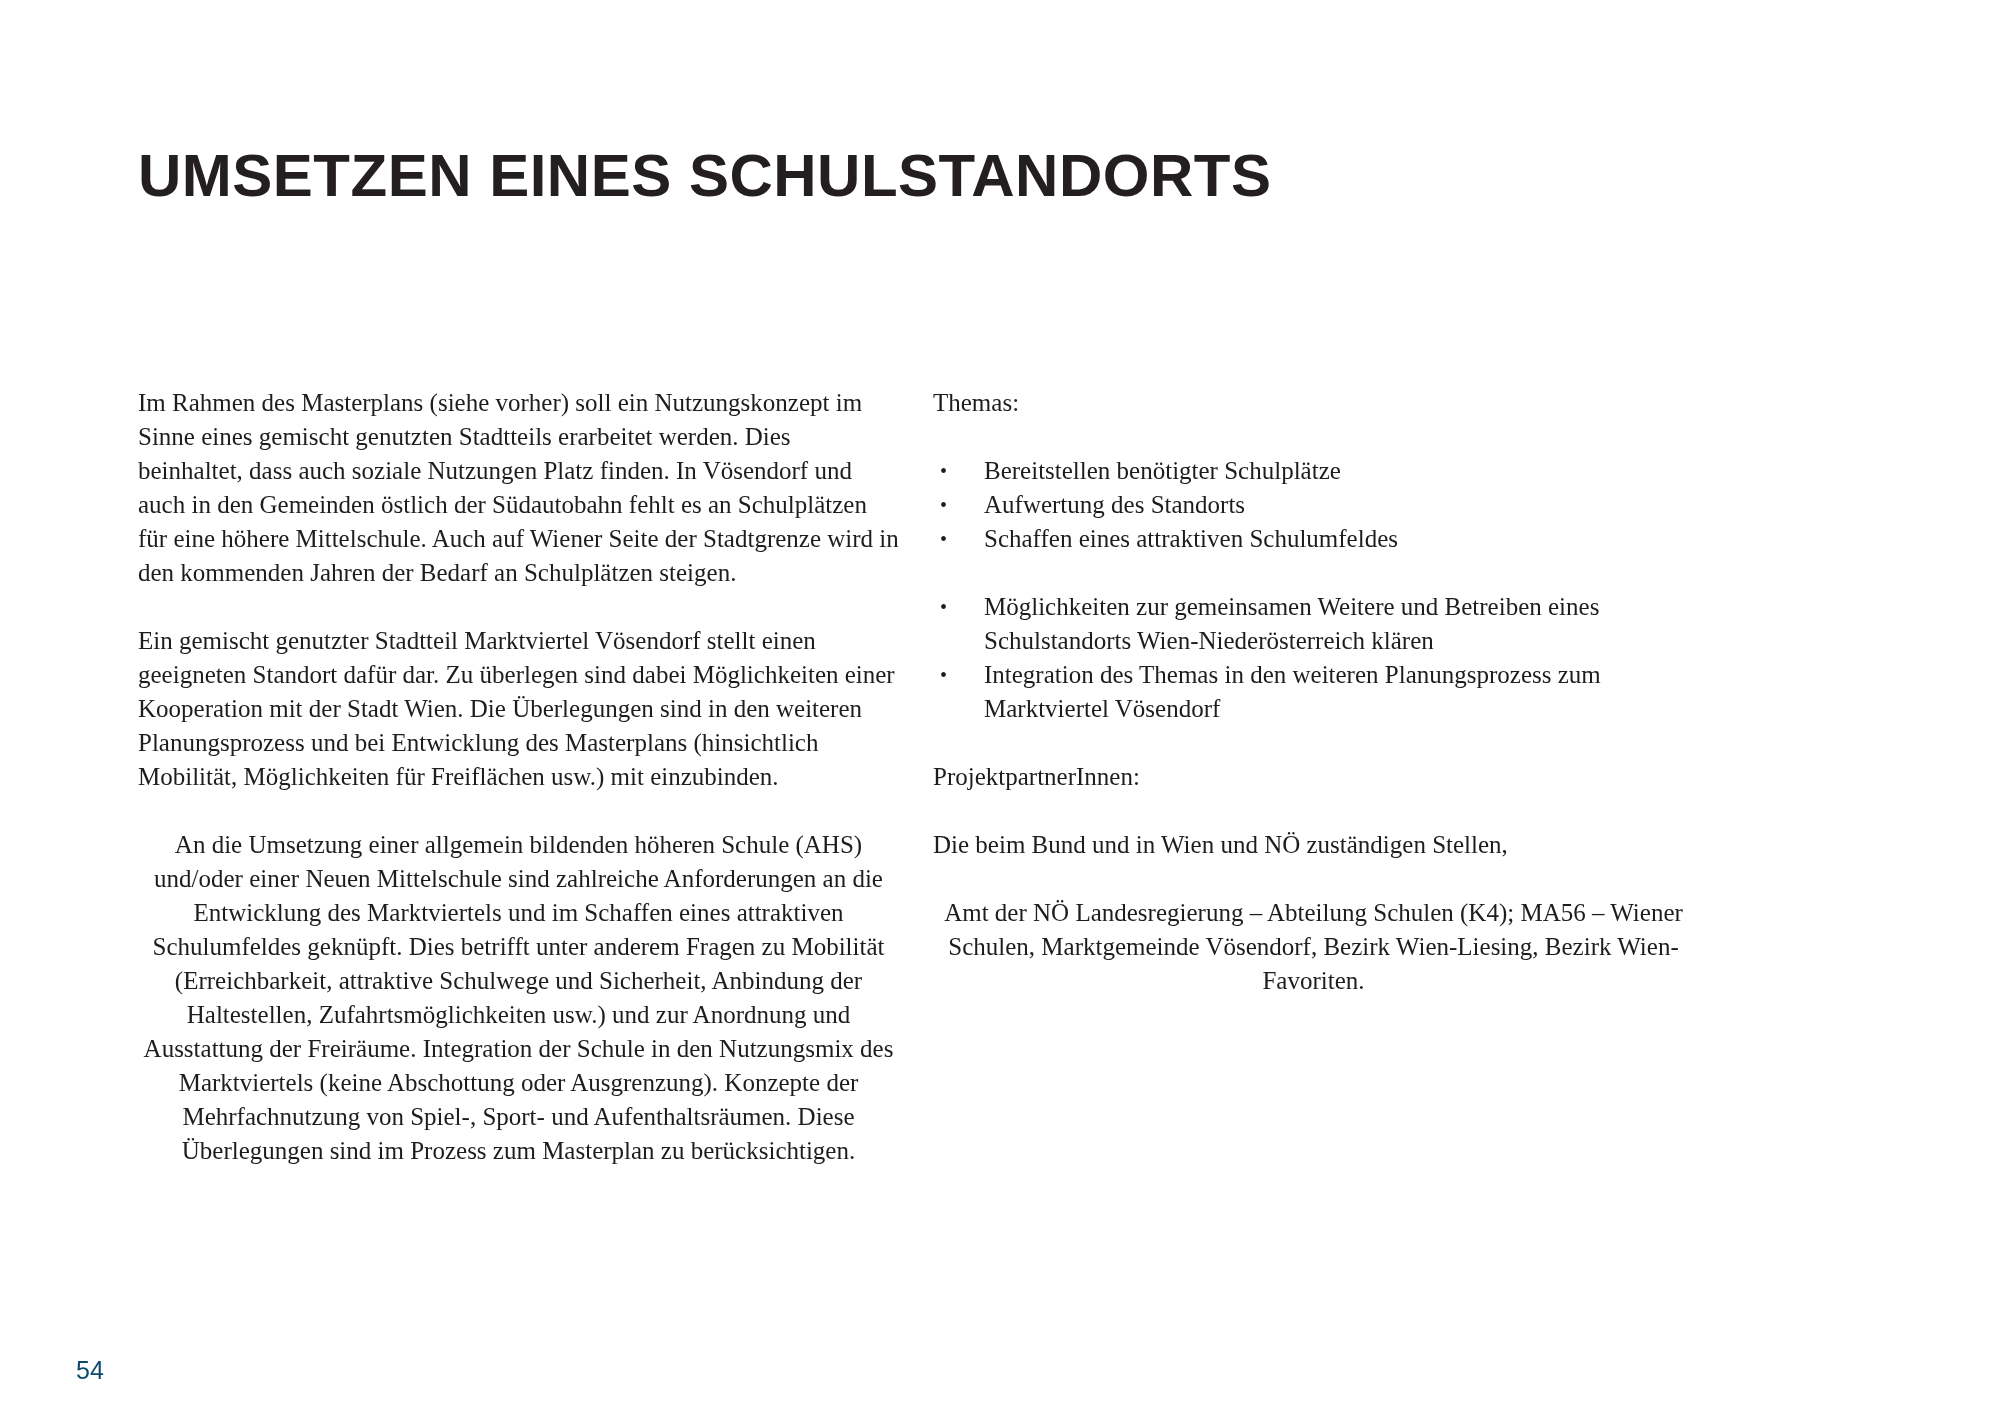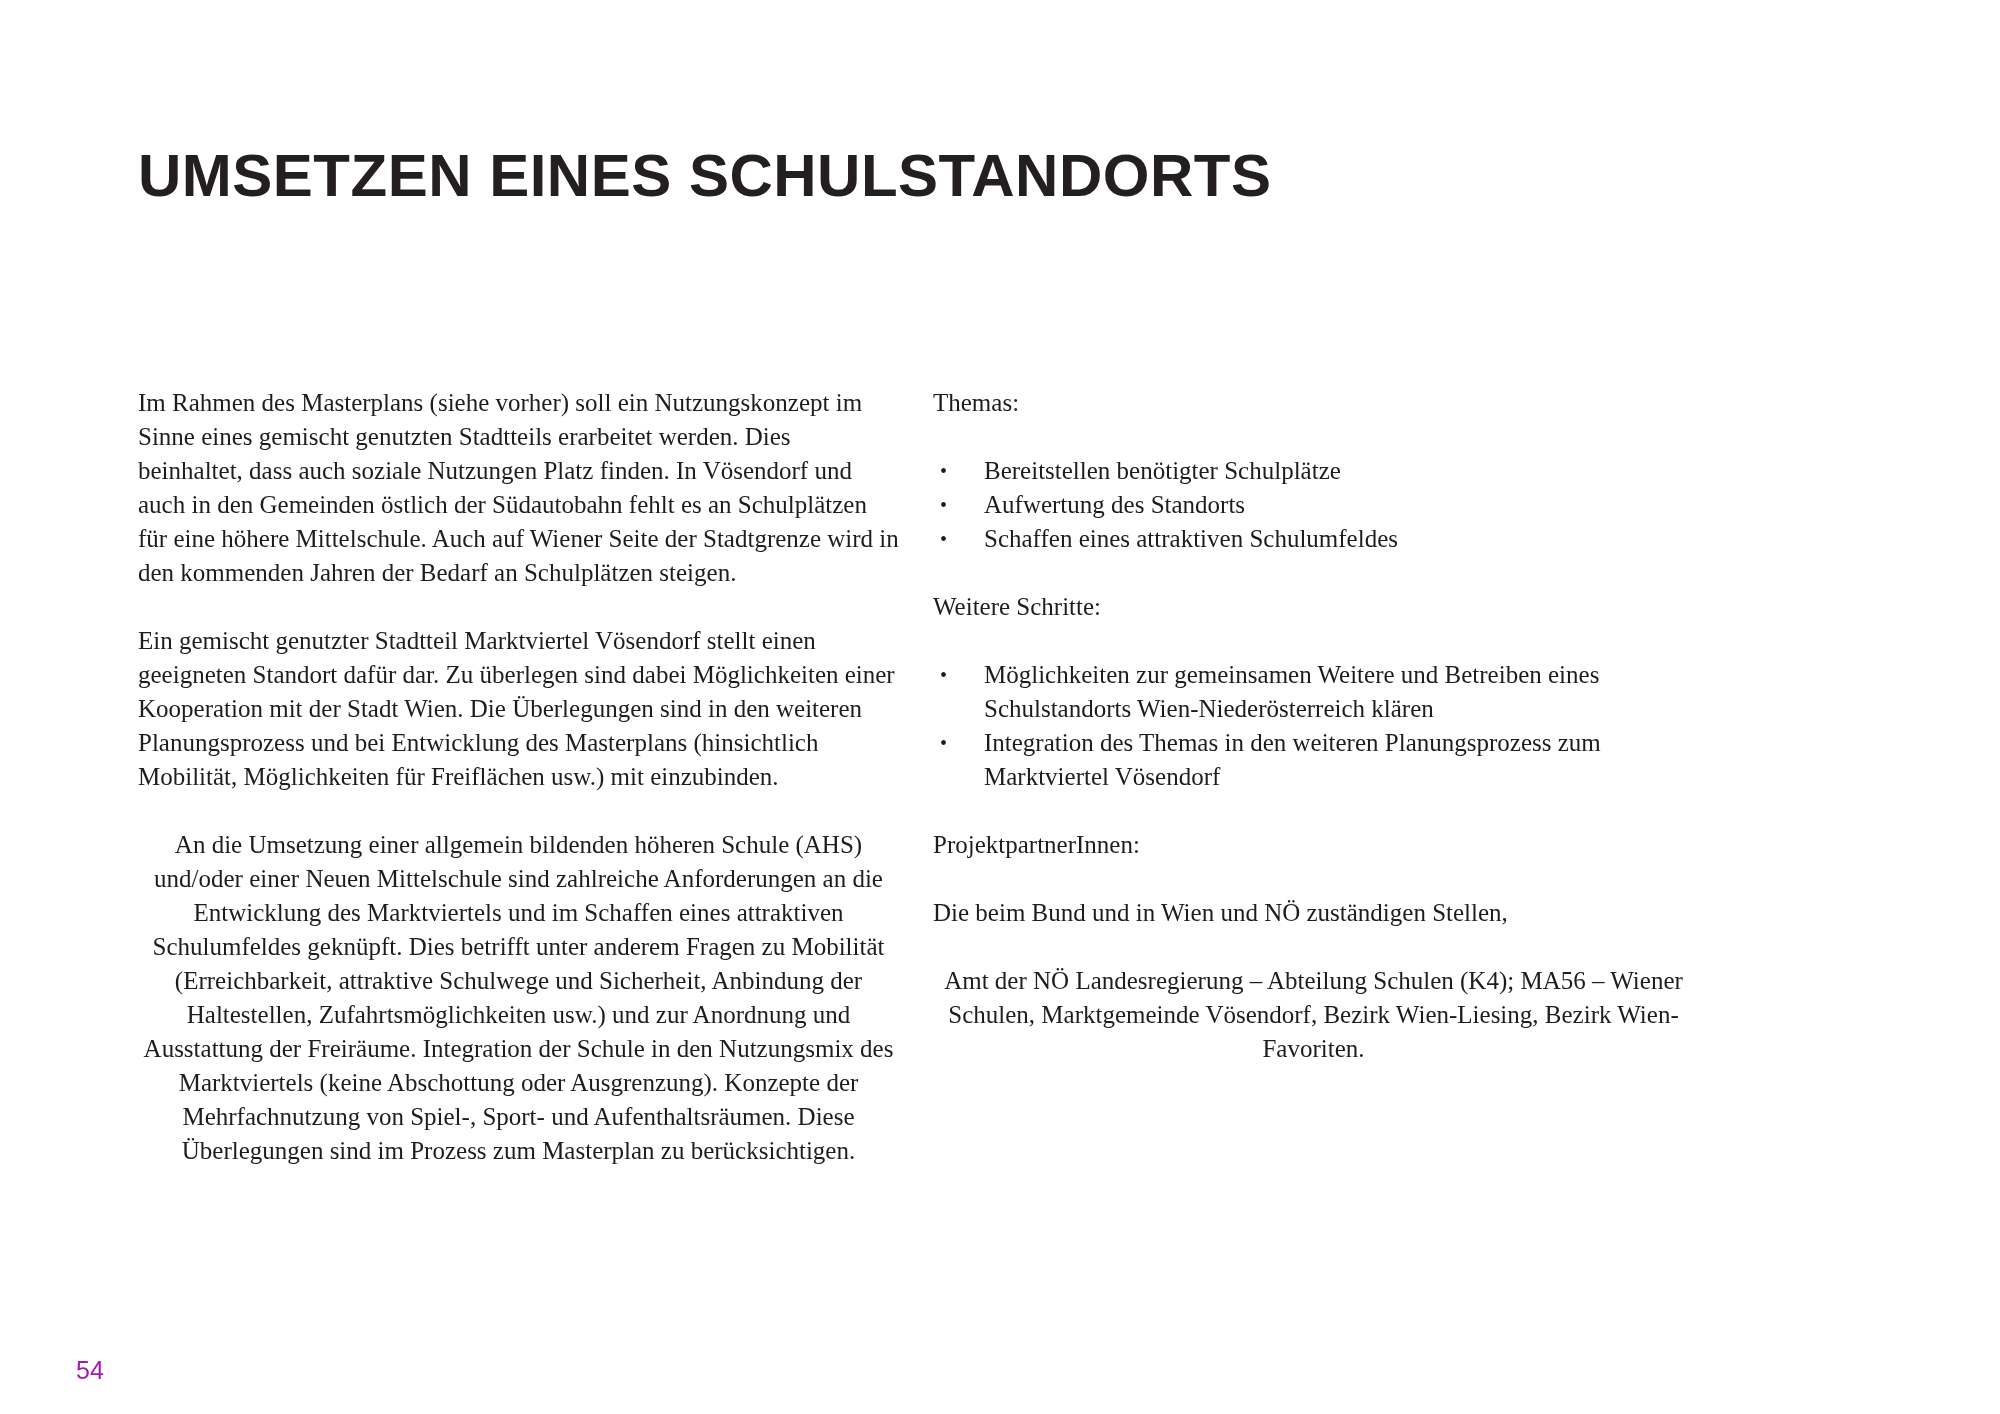--- a/index.html
+++ b/index.html
@@ -51,21 +51,21 @@
   }
   .bullet-text{flex:1;}
   .partner-line{margin:0;}
   .page-number{
     position:absolute;
     left:76px;
     top:1356px;
     font-family:"Liberation Sans", sans-serif;
     font-size:25px;
     font-weight:500;
-    color:#a21caf;
+    color:#0c4a6e;
   }
 </style>
 </head>
 <body>
 
 <div class="page">
 
   <h1 class="title">UMSETZEN EINES SCHULSTANDORTS</h1>
 
   <div class="columns">
@@ -88,21 +88,20 @@
           <span class="bullet-marker">•</span>
           <span class="bullet-text">Aufwertung des Standorts</span>
         </div>
         <div class="bullet-row">
           <span class="bullet-marker">•</span>
           <span class="bullet-text">Schaffen eines attraktiven Schulumfeldes</span>
         </div>
       </div>
 
       <div class="section">
-        <p class="heading">Weitere Schritte:</p>
         <div class="bullet-row">
           <span class="bullet-marker">•</span>
           <span class="bullet-text">Möglichkeiten zur gemeinsamen Weitere und Betreiben eines Schulstandorts Wien-Niederösterreich klären</span>
         </div>
         <div class="bullet-row">
           <span class="bullet-marker">•</span>
           <span class="bullet-text">Integration des Themas in den weiteren Planungsprozess zum Marktviertel Vösendorf</span>
         </div>
       </div>
 

